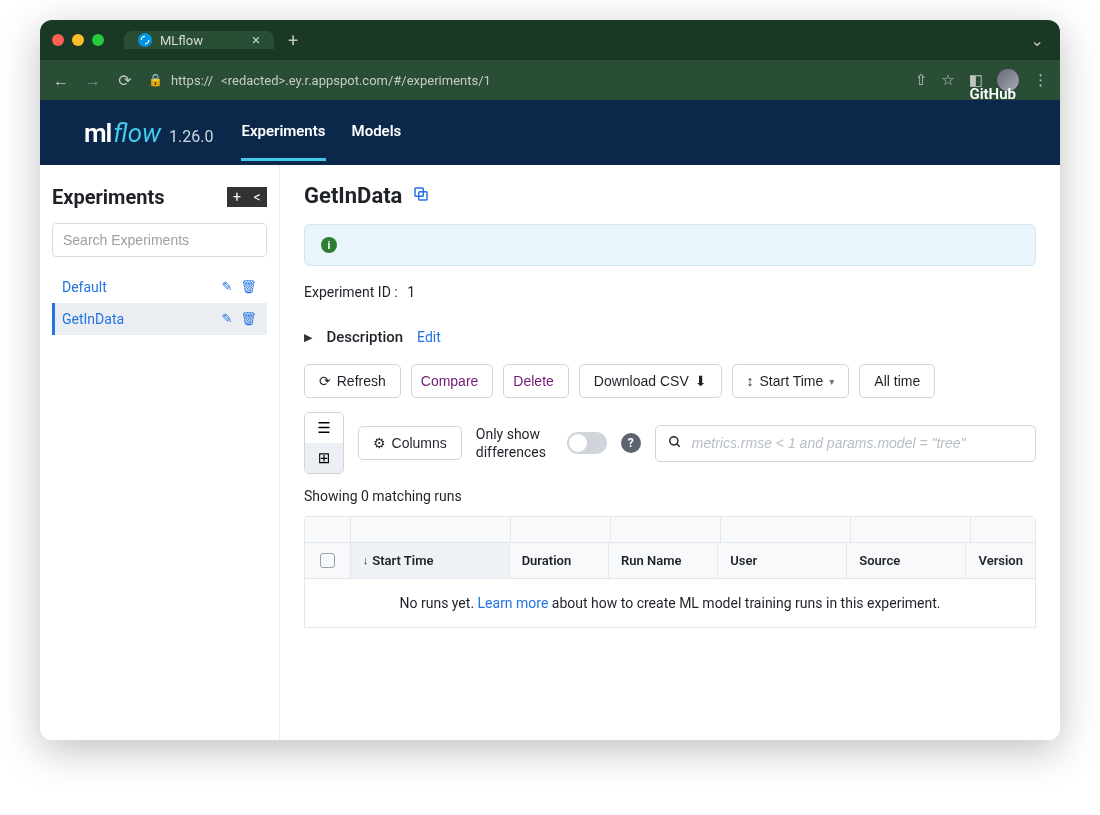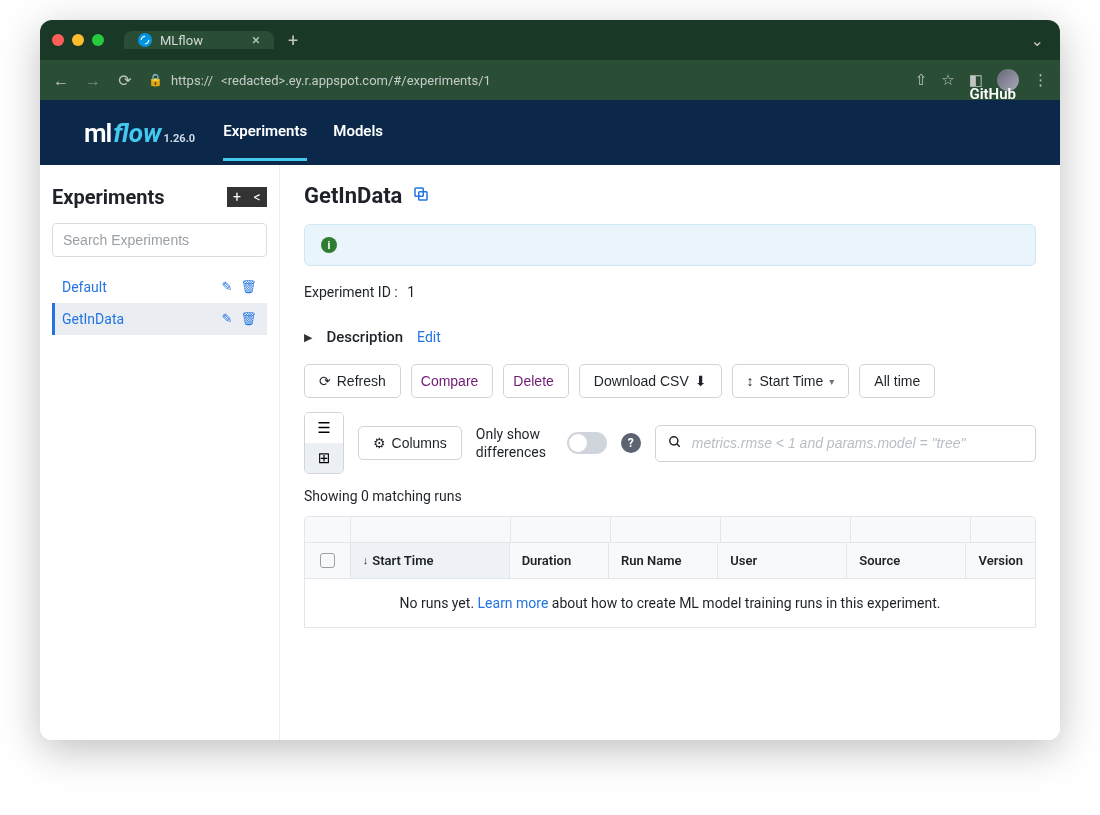--- a/index.html
+++ b/index.html
@@ -18,22 +18,22 @@
 .tab-chevron { margin-left: auto; color:#c0c5c1; cursor:pointer; padding:0 4px; }
 .addr-bar { background: #294e35; height: 40px; display: flex; align-items: center; padding: 0 12px; gap: 14px; }
 .nav-btn { color: #c0c5c1; font-size: 16px; cursor: pointer; width: 18px; text-align: center; }
 .url-box { flex: 1; background: transparent; color: #c7cbc8; font-size: 13px; display: flex; align-items: center; gap: 8px; }
 .lock { font-size: 12px; }
 .ab-icon { color: #c0c5c1; font-size: 15px; cursor: pointer; }
 .avatar { width: 22px; height: 22px; border-radius: 50%; background: linear-gradient(135deg,#667 0%,#aab 100%); }
 .app-header { background: #0b284b; height: 65px; display: flex; align-items: center; padding: 0 44px; gap: 28px; }
 .logo { color: #fff; font-size: 26px; font-weight: 300; display:flex; align-items:baseline; gap:2px;}
 .logo .ml { font-weight: 600; letter-spacing:-1px;}
-.logo .flow { font-style: italic; color:#43c9ed; font-weight:700;}
-.logo-ver { font-size: 11px; color: #cfd8e3; font-weight:700;}
+.logo .flow { font-style: italic; color:#43c9ed; font-weight:400;}
+.logo-ver { font-size: 16px; color: #cfd8e3; margin-left: 6px; font-weight:400;}
 .nav-links { display: flex; gap: 26px; }
 .nav-link { color: #fff; font-size: 15px; font-weight: 600; text-decoration: none; padding: 18px 0; border-bottom: 3px solid transparent; cursor:pointer; }
 .nav-link.active { border-bottom-color: #43c9ed; }
 .nav-right { margin-left: auto; display: flex; gap: 24px; flex-direction: column; }
 .content { flex: 1; display: flex; overflow: hidden; background:#fff; }
 .sidebar { width: 240px; padding: 20px 12px; border-right: 1px solid #eee; }
 .sb-header { display: flex; align-items: center; margin-bottom: 14px; gap:8px; }
 .sb-title { font-size: 20px; font-weight: 700; color: #1f2329; flex:1; }
 .sb-btns { display:flex; }
 .sb-btn { width: 20px; height: 20px; background: #333; color: #fff; display: inline-flex; align-items: center; justify-content: center; font-size: 14px; cursor: pointer; }

